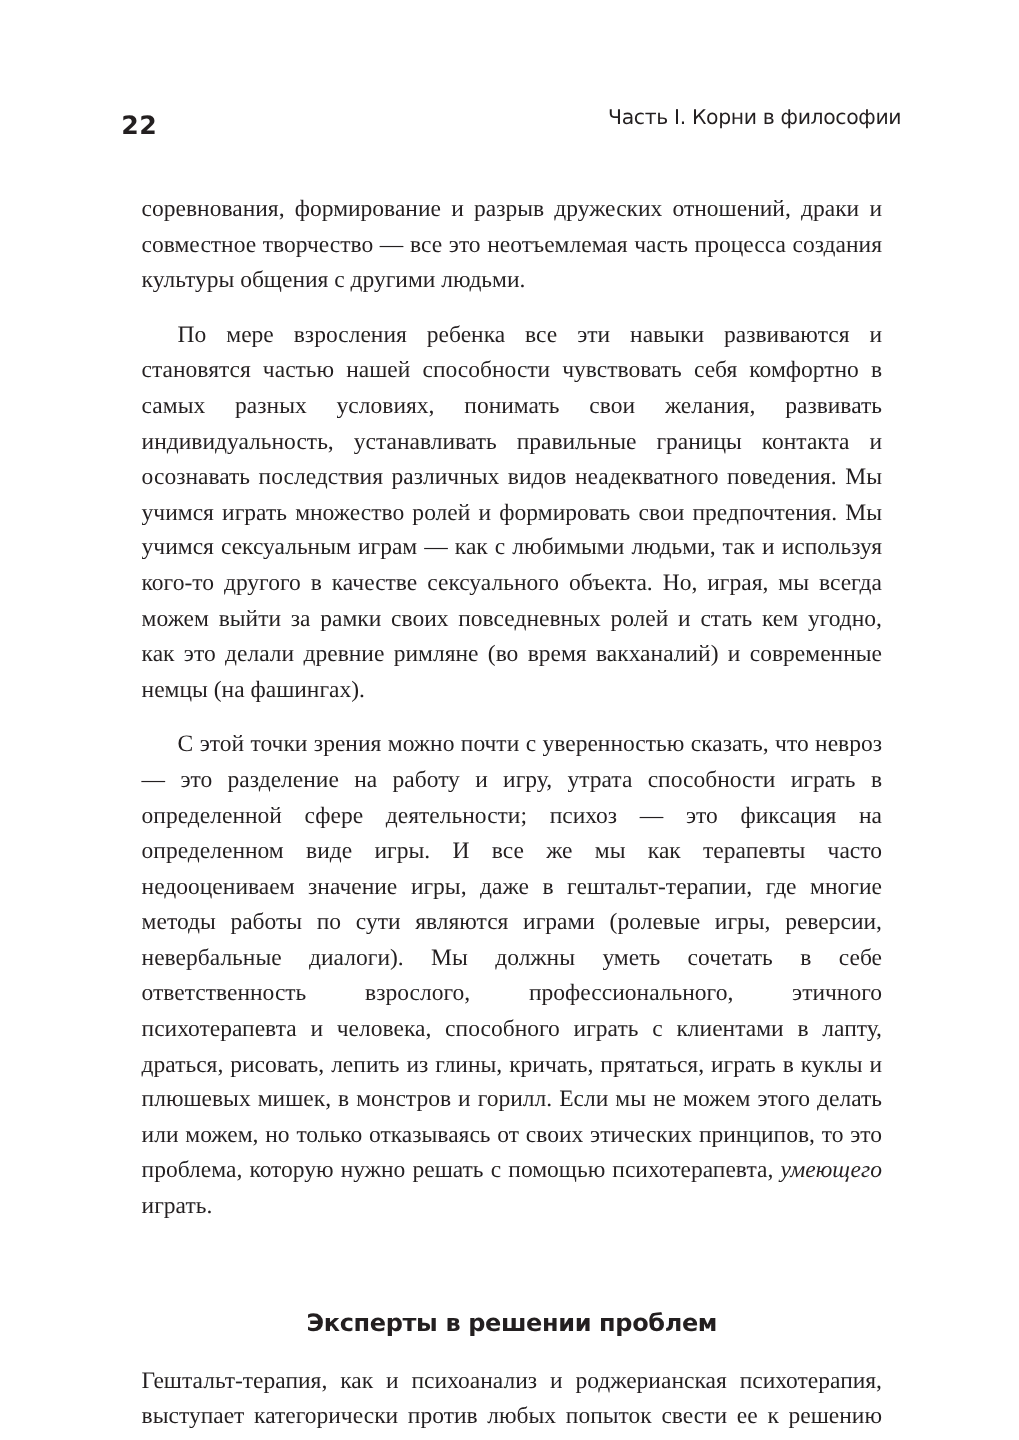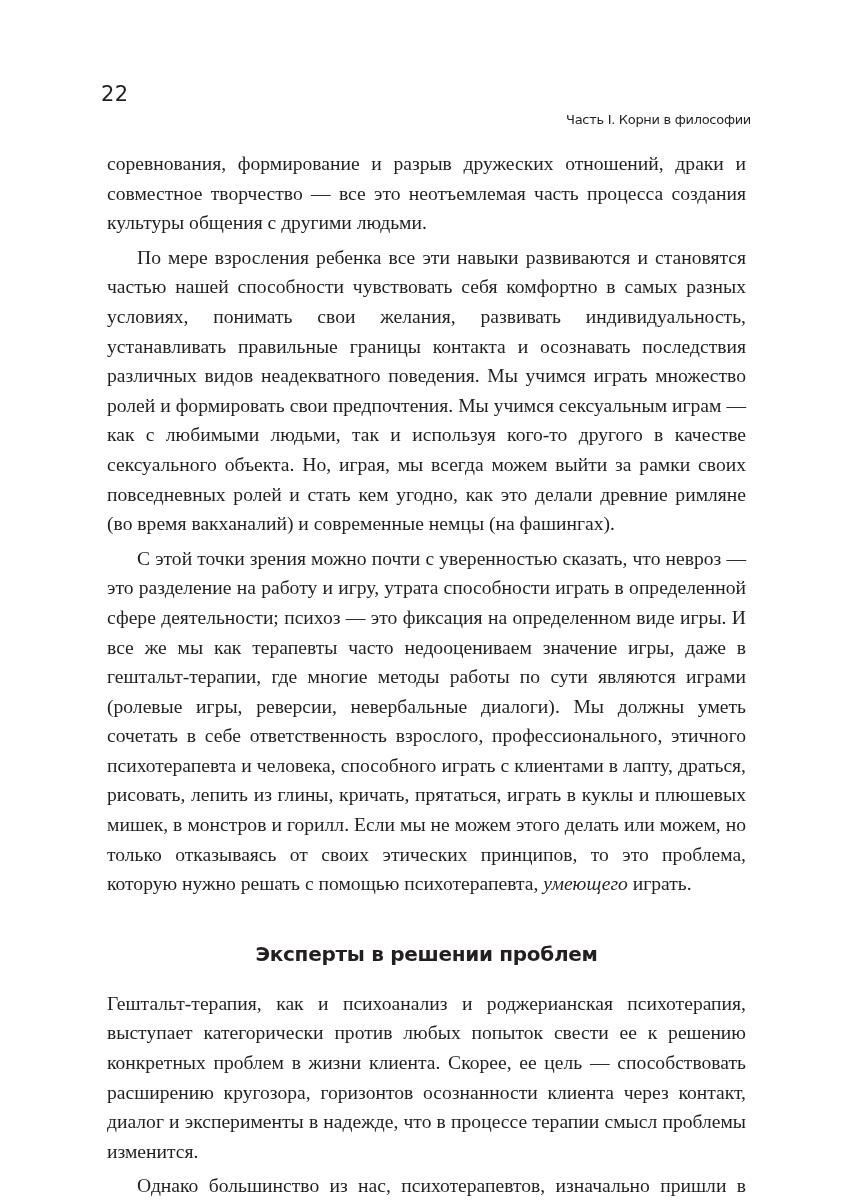--- a/index.html
+++ b/index.html
@@ -18,53 +18,52 @@
       position: absolute;
       top: 82px;
       left: 101px;
       width: 650px;
       height: 30px;
       font-family: "DejaVu Sans", sans-serif;
     }
     .page-number {
       position: absolute;
       left: 0;
-      top: 0;
+      top: 11px;
       font-size: 21px;
-      font-weight: normal;
+      font-weight: bold;
       letter-spacing: 0.5px;
     }
     .chapter-title {
       position: absolute;
       right: 0;
       top: 6px;
-      font-size: 13px;
+      font-size: 17px;
       letter-spacing: -0.3px;
-      margin-top: 24px;
     }
     .body-text {
       position: absolute;
       left: 102px;
       top: 144px;
       width: 649px;
       font-family: "Liberation Serif", serif;
       font-size: 19.6px;
       line-height: 29.6px;
       text-align: justify;
       hyphens: manual;
     }
     .body-text p {
-      margin: 5px;
+      margin: 16px;
       text-indent: 30px;
     }
     .body-text p.no-indent {
       text-indent: 0;
     }
     .heading {
-      margin: 40px 0 20px 0;
+      margin: 66px 0 20px 0;
       text-align: center;
       font-family: "DejaVu Sans", sans-serif;
       font-weight: bold;
       font-size: 20px;
       line-height: 30px;
       letter-spacing: -0.3px;
     }
     em { }
   </style>
 </head>

